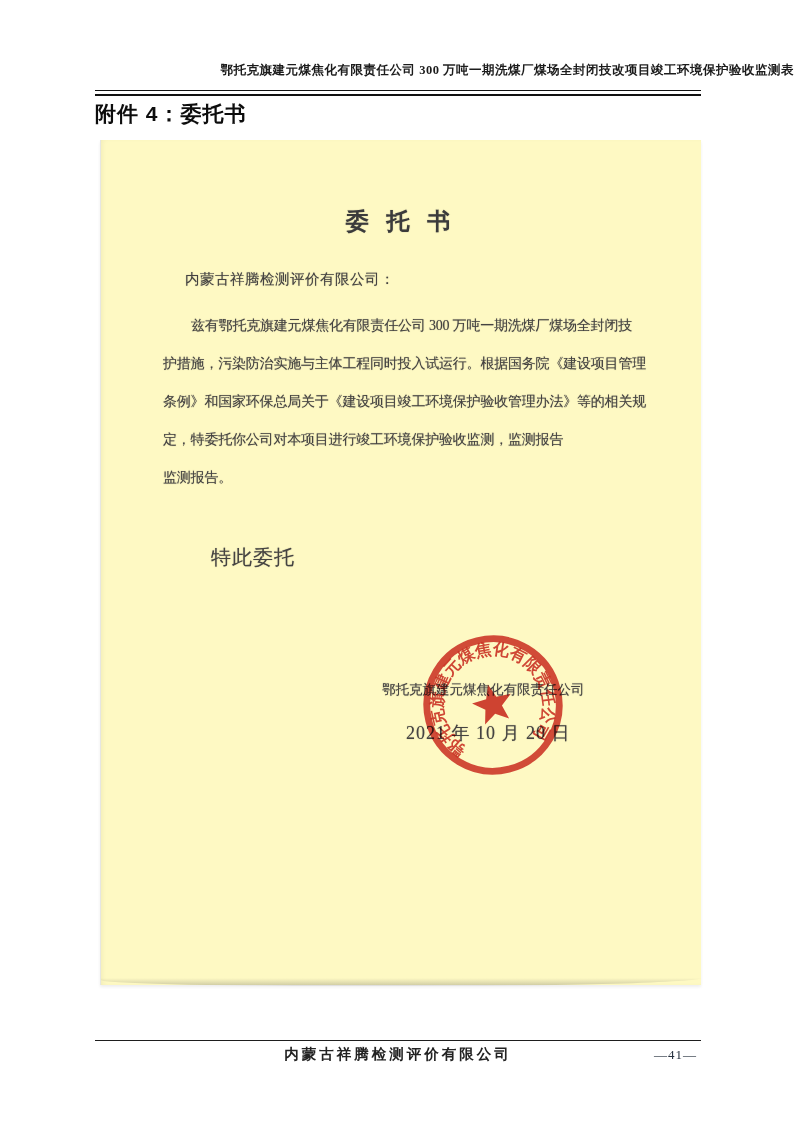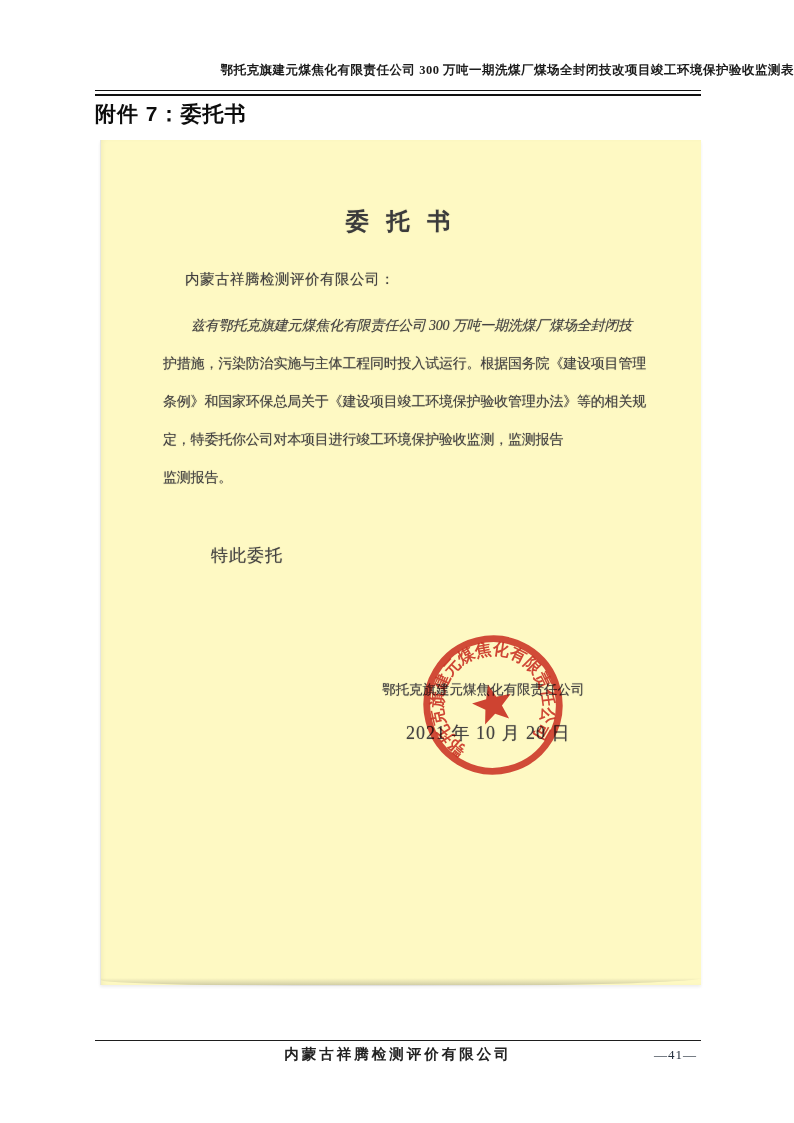--- a/index.html
+++ b/index.html
@@ -51,23 +51,23 @@
     position:absolute;top:130px;left:84px;font-size:14.5px;
     letter-spacing:0.5px;white-space:nowrap;filter:blur(0.25px);
   }
   .letter-body{
     position:absolute;top:167px;left:62px;width:496px;
     font-size:14px;filter:blur(0.45px);
   }
   .letter-body .line{
     height:38px;line-height:38px;white-space:nowrap;letter-spacing:-0.2px;
   }
-  .letter-body .line.indent{text-indent:2em;font-style:italic;}
+  .letter-body .line.indent{text-indent:2em;}
   .closing{
-    position:absolute;top:404px;left:110px;font-size:17px;
+    position:absolute;top:404px;left:110px;font-size:20px;
     letter-spacing:1px;filter:blur(0.25px);
   }
   .signature{
     position:absolute;top:541px;left:281px;font-size:13.5px;
     white-space:nowrap;filter:blur(0.35px);
   }
   .sig-date{
     position:absolute;top:581px;left:305px;font-size:18px;
     white-space:nowrap;letter-spacing:1px;filter:blur(0.35px);
   }
@@ -97,21 +97,21 @@
   }
 </style>
 </head>
 <body>
 
 <div class="page">
 
   <div class="header-text">鄂托克旗建元煤焦化有限责任公司 300 万吨一期洗煤厂煤场全封闭技改项目竣工环境保护验收监测表</div>
   <div class="double-rule"></div>
 
-  <h1 class="attachment-heading">附件 7：委托书</h1>
+  <h1 class="attachment-heading">附件 4：委托书</h1>
 
   <div class="scan">
 
     <div class="letter-title scan-text">委 托 书</div>
 
     <div class="recipient scan-text">内蒙古祥腾检测评价有限公司：</div>
 
     <div class="letter-body scan-text">
       <div class="line indent">兹有鄂托克旗建元煤焦化有限责任公司 300 万吨一期洗煤厂煤场全封闭技</div>
       <div class="line">护措施，污染防治实施与主体工程同时投入试运行。根据国务院《建设项目管理</div>

